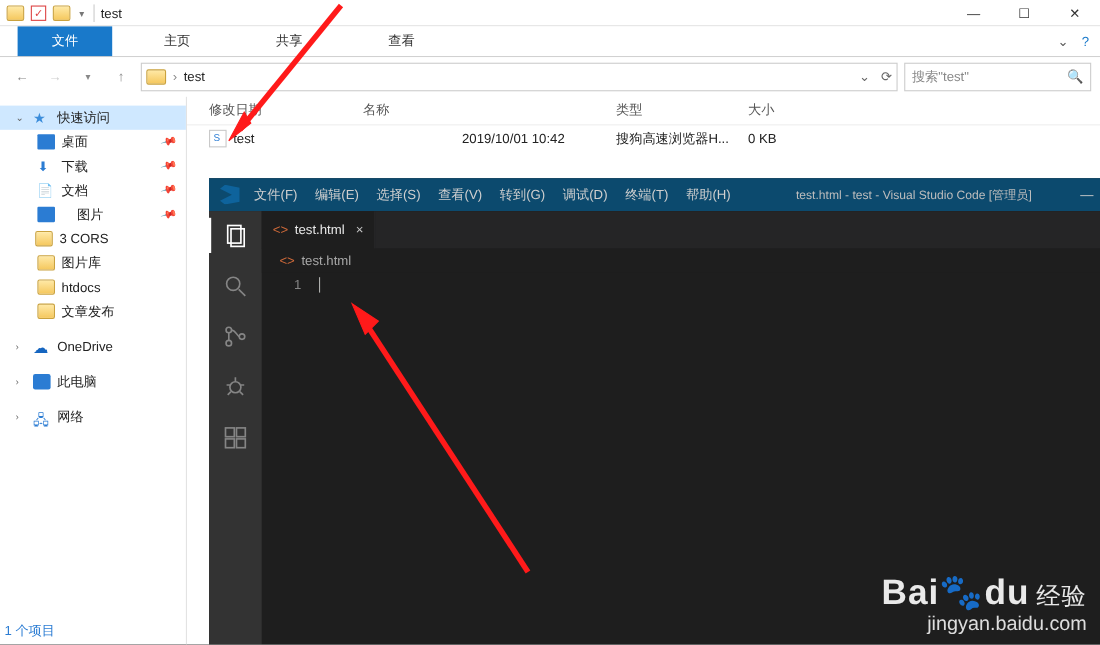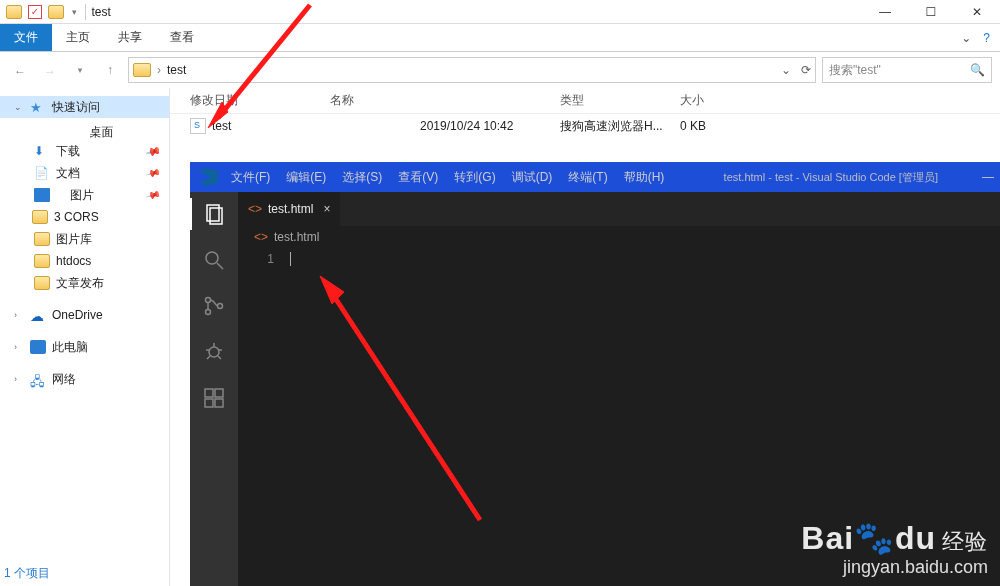--- a/index.html
+++ b/index.html
@@ -12,21 +12,21 @@
   .titlebar .qat .checkbox-ico { width:14px; height:14px; border:1px solid #d44; color:#d44; display:flex; align-items:center; justify-content:center; font-size:10px;}
   .titlebar .qat .folder-ico2 { width:16px; height:14px; background: linear-gradient(#ffe9a6,#f5c85e); border:1px solid #caa23e; border-radius:2px; }
   .titlebar .chev { color:#777; padding: 0 2px; font-size:9px; }
   .titlebar .divider { width:1px; height:16px; background:#ccc; margin:0 6px; }
   .titlebar .title { color:#222; }
   .titlebar .winctrls { margin-left:auto; display:flex; }
   .titlebar .winctrls div { width:46px; height:24px; display:flex; align-items:center; justify-content:center; color:#333; }
 
   
   .ribbon { height: 28px; display:flex; align-items:stretch; border-bottom:1px solid #ccc; background:#fff; }
-  .ribbon .tab { padding: 0 14px; display:flex; align-items:center; color:#333; }
+  .ribbon .tab { padding: 0 31px; display:flex; align-items:center; color:#333;margin-left:16px; }
   .ribbon .tab.file { background:#1979ca; color:#fff; }
   .ribbon .helpctrls { margin-left:auto; display:flex; align-items:center; gap:12px; padding-right:10px; color:#555; }
 
   
   .addrrow { height: 36px; display:flex; align-items:center; gap:6px; padding:4px 8px; background:#fff; }
   .navbtn { width:24px; height:24px; display:flex; align-items:center; justify-content:center; color:#888; }
   .addrbar { flex:1; height:26px; border:1px solid #ccc; display:flex; align-items:center; padding:0 4px; gap:6px; }
   .addrbar .folder-mini { width:18px; height:14px; background: linear-gradient(#ffe9a6,#f5c85e); border:1px solid #caa23e; border-radius:2px; }
   .addrbar .crumb-sep { color:#888; }
   .addrbar .crumb { color:#222; }
@@ -56,21 +56,21 @@
   .col.name { width:230px; }
   .col.date { width:140px; }
   .col.type { width:120px; }
   .col.size { width:80px; }
   .filerow { display:flex; align-items:center; height:24px; padding-left:20px; color:#222; }
   .filerow .fileico { width:16px; height:16px; border:1px solid #c9c9c9; background:#fff; margin-right:6px; position:relative; }
   .filerow .fileico::after { content:"S"; color:#2b7cd3; font-size:9px; position:absolute; left:3px; top:1px; }
 
   
   .vscode { position:absolute; left:190px; top:162px; right:0; bottom:0; background:#252526; color:#ccc; display:flex; flex-direction:column; font-size:12px; }
-  .vs-title { height:30px; background:#1d4ed8; display:flex; align-items:center; padding-left:10px; gap:6px; }
+  .vs-title { height:30px; background:#0c4a6e; display:flex; align-items:center; padding-left:10px; gap:6px; }
   .vs-title .vsicon { width:18px; height:18px; background:#0e639c; clip-path: polygon(25% 0, 100% 15%, 100% 85%, 25% 100%, 0 80%, 60% 50%, 0 20%); }
   .vs-title .menu { display:flex; gap:2px; }
   .vs-title .menu span { padding:4px 7px; color:#cfcfcf; }
   .vs-title .vstext { margin-left:auto; margin-right:30px; color:#bdbdbd; font-size:11px; }
   .vs-title .wmin { margin-left:8px; padding-right:6px; color:#ccc;}
   .vs-body { flex:1; display:flex; }
   .activity { width:48px; background:#333333; display:flex; flex-direction:column; align-items:center; padding-top:8px; gap:18px; }
   .activity .aicon { width:28px; height:28px; color:#858585; display:flex; align-items:center; justify-content:center; }
   .activity .aicon.active { color:#fff; position:relative; }
   .activity .aicon.active::before { content:""; position:absolute; left:-10px; top:-2px; width:2px; height:32px; background:#fff; }
@@ -152,21 +152,21 @@
 </div>
 
 <div class="main">
   <div class="sidebar">
     <div class="sidegroup">
       <div class="sideitem active">
         <span class="expander">⌄</span>
         <span class="ico star">★</span>
         <span>快速访问</span>
       </div>
-      <div class="sideitem" style="padding-left:34px;flex-direction:column;">
+      <div class="sideitem" style="padding-left:34px;">
         <span class="ico blue"></span>
         <span>桌面</span>
         <span class="pin">📌</span>
       </div>
       <div class="sideitem" style="padding-left:34px;">
         <span class="ico" style="color:#2b7cd3;">⬇</span>
         <span>下载</span>
         <span class="pin">📌</span>
       </div>
       <div class="sideitem" style="padding-left:34px;">
@@ -224,21 +224,21 @@
       <div class="col date">修改日期</div>
       <div class="col name">名称</div>
       <div class="col type">类型</div>
       <div class="col size">大小</div>
     </div>
     <div class="filerow">
       <div class="col name" style="display:flex;align-items:center;">
         <span class="fileico"></span>
         <span>test</span>
       </div>
-      <div class="col date">2019/10/24 10:42</div>
+      <div class="col date">2019/10/01 10:42</div>
       <div class="col type">搜狗高速浏览器H...</div>
       <div class="col size">0 KB</div>
     </div>
   </div>
 </div>
 
 <div class="vscode">
   <div class="vs-title">
     <span class="vsicon"></span>
     <div class="menu">

